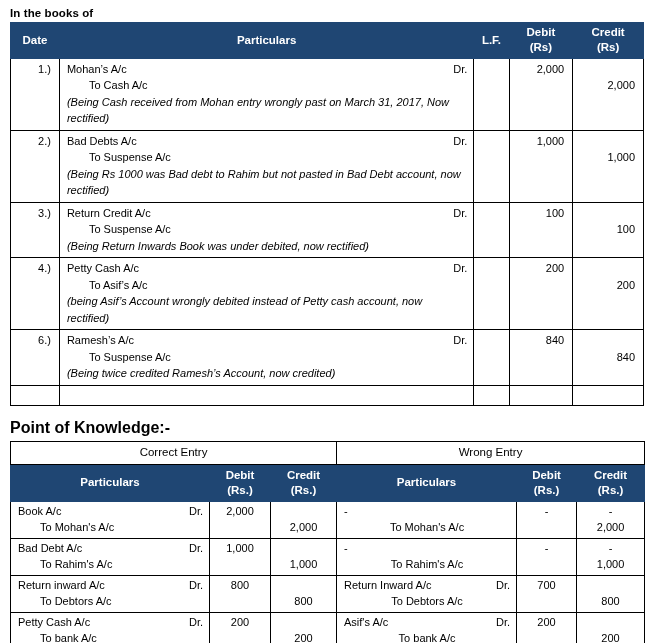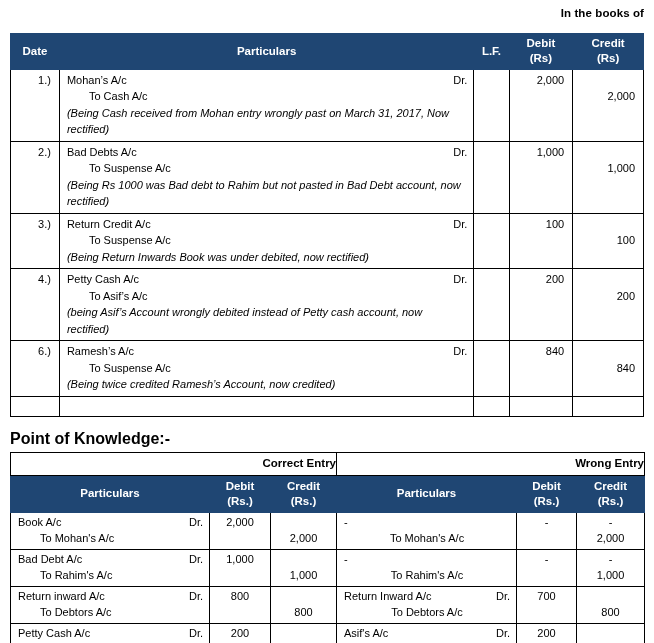--- a/index.html
+++ b/index.html
@@ -18,21 +18,21 @@
   .page {
     position: relative;
     width: 654px;
     height: 643px;
     box-sizing: border-box;
     padding: 0 10px;
   }
 
   
   .title-block {
-    text-align: right;
+    text-align: left;
     padding-top: 6px;
     line-height: 1.35;
   }
   .title-line {
     font-size: 11.5px;
     font-weight: bold;
     letter-spacing: 0.1px;
   }
 
   
@@ -45,21 +45,21 @@
     border: 1px solid #000000;
     padding: 0;
     vertical-align: top;
     font-weight: normal;
     font-size: 11px;
     line-height: 16.5px;
   }
 
   
   .journal {
-    margin-top: 11px;
+    margin-top: 0;
     padding-left: 36px;
   }
   .journal .hdr th {
     background: #1F4673;
     color: #ffffff;
     font-weight: bold;
     font-size: 11.5px;
     text-align: center;
     vertical-align: middle;
     height: 35px;
@@ -102,22 +102,22 @@
 
   
   .pok-heading {
     font-size: 16px;
     font-weight: bold;
     margin: 13px 0 4px 0;
   }
 
   
   .compare .grouphdr td {
-    text-align: right;
-    font-weight: bold;
+    text-align: center;
+    font-weight: normal;
     font-size: 11.5px;
     background: #ffffff;
     color: #000000;
     height: 19px;
     vertical-align: middle;
     padding: 1px 0 2px 0;
     margin-left: 24px;
   }
   .compare .colhdr td {
     background: #1F4673;

